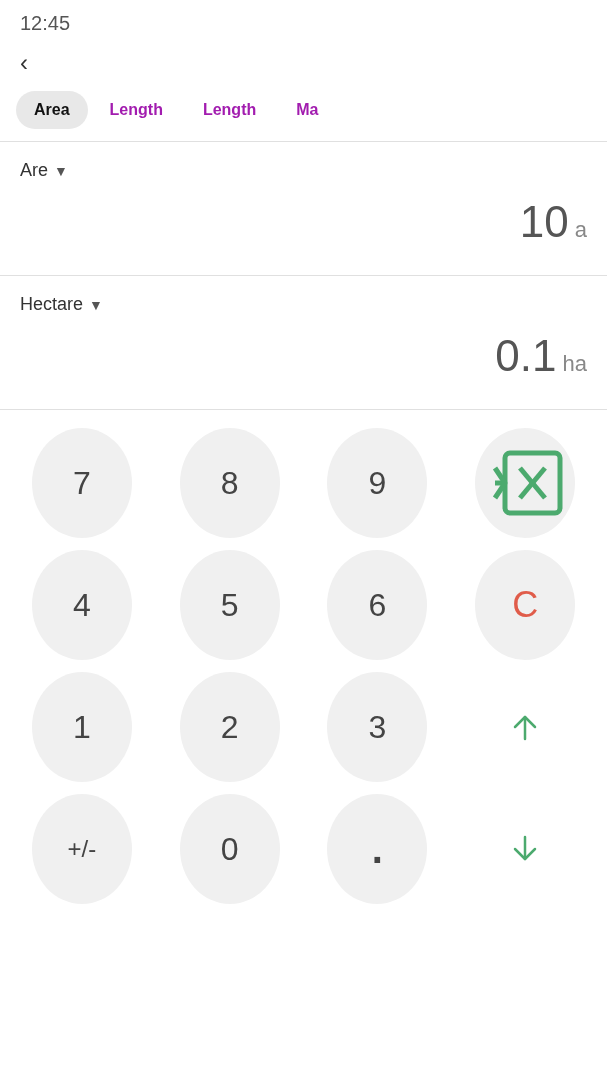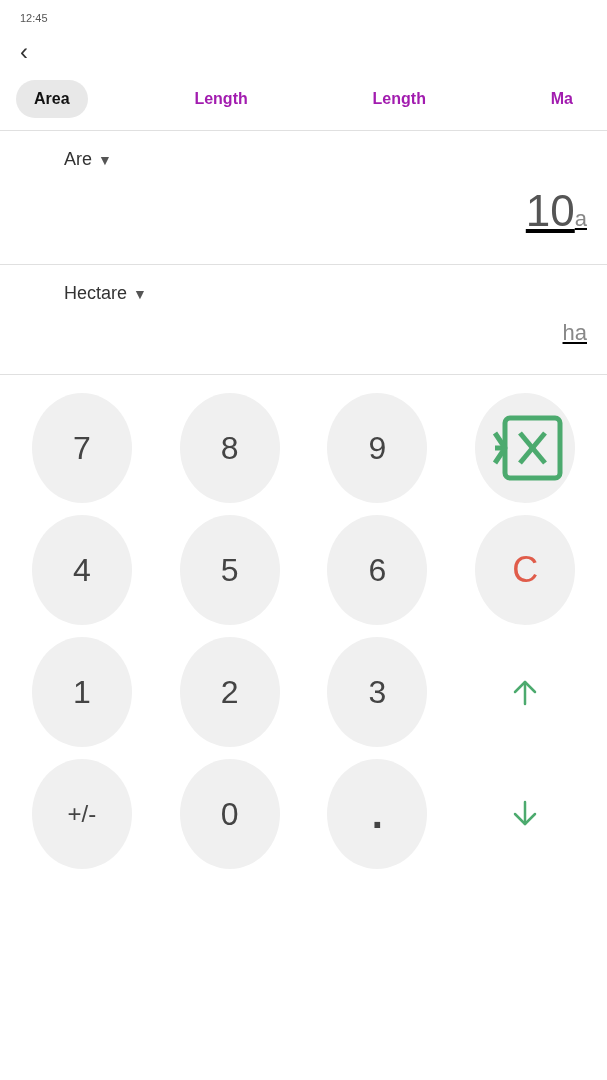--- a/index.html
+++ b/index.html
@@ -12,21 +12,21 @@
       width: 607px;
       height: 1080px;
       background: #ffffff;
       font-family: 'Segoe UI', sans-serif;
       overflow: hidden;
       position: relative;
     }
 
     .status-bar {
       padding: 12px 20px 6px;
-      font-size: 11px;
+      font-size: 20px;
       font-weight: 500;
       color: #555;
     }
 
     .header {
       display: flex;
       align-items: center;
       padding: 10px 20px 16px;
       gap: 12px;
     }
@@ -42,23 +42,22 @@
     .header-title {
       font-size: 28px;
       font-weight: 700;
       color: #111;
     }
 
     .tabs-container {
       display: flex;
       align-items: center;
       padding: 0 16px;
-      gap: 12px;
+      gap: 4px;
       overflow: hidden;
-      justify-content: space-between;
     }
 
     .tab {
       padding: 10px 18px;
       border-radius: 24px;
       font-size: 16px;
       cursor: pointer;
       white-space: nowrap;
       color: #a21caf;
       font-weight: 700;
@@ -71,21 +70,20 @@
     }
 
     .divider {
       height: 1px;
       background: #e0e0e0;
       margin: 12px 0 0;
     }
 
     .unit-section {
       padding: 0 20px;
-      margin-left: 44px;
     }
 
     .unit-selector {
       display: flex;
       align-items: center;
       gap: 6px;
       padding: 18px 0 8px;
       cursor: pointer;
     }
 
@@ -98,21 +96,21 @@
     .dropdown-arrow {
       font-size: 14px;
       color: #555;
     }
 
     .value-display {
       display: flex;
       justify-content: flex-end;
       align-items: baseline;
       padding: 8px 0 16px;
-      text-decoration: underline;
+      gap: 6px;
     }
 
     .value-number {
       font-size: 44px;
       color: #555;
       font-weight: 300;
     }
 
     .value-unit {
       font-size: 22px;
@@ -200,20 +198,21 @@
 </div>
 
 <div class="divider"></div>
 
 <div class="unit-section">
   <div class="unit-selector">
     <span class="unit-selector-text">Hectare</span>
     <span class="dropdown-arrow">▼</span>
   </div>
   <div class="value-display">
+    <span class="value-number">0.1</span>
     <span class="value-unit">ha</span>
   </div>
 </div>
 
 <div class="divider"></div>
 
 <div class="keypad">
 
   <div class="key-btn">7</div>
   <div class="key-btn">8</div>

